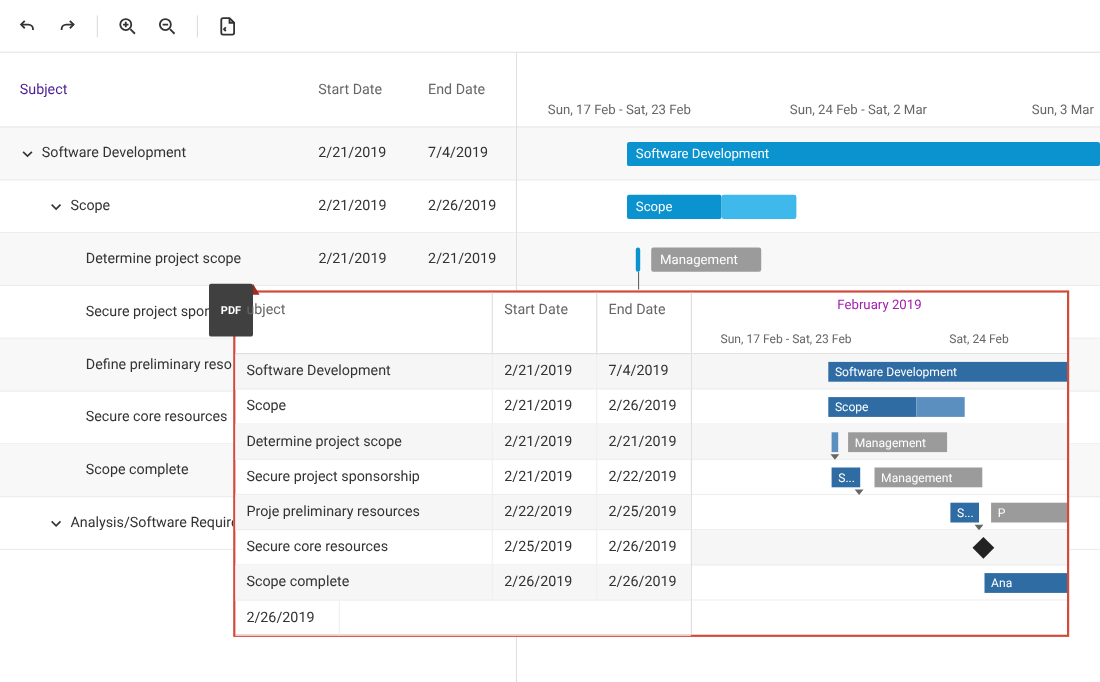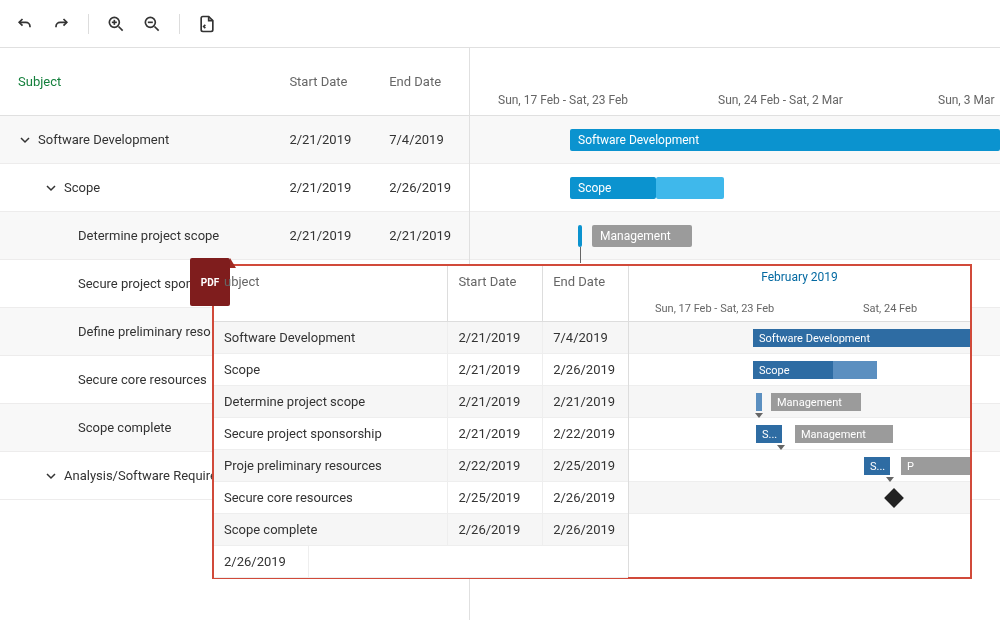--- a/index.html
+++ b/index.html
@@ -5,21 +5,21 @@
 *{box-sizing:border-box;margin:0;padding:0;font-family:-apple-system,BlinkMacSystemFont,"Segoe UI",Roboto,Arial,sans-serif;font-size:13px;color:#333}
 body{width:1000px;height:620px;background:#fff;overflow:hidden;position:relative}
 .toolbar{height:48px;display:flex;align-items:center;gap:14px;padding:0 14px;border-bottom:1px solid #e0e0e0}
 .toolbar .div{width:1px;height:20px;background:#ddd;margin:0 2px}
 .tbtn{width:22px;height:22px;display:flex;align-items:center;justify-content:center;color:#666;cursor:pointer}
 .tbtn svg{width:20px;height:20px}
 .main{display:flex;height:calc(100% - 48px)}
 .left{width:470px;border-right:1px solid #e0e0e0}
 .right{flex:1;overflow:hidden;position:relative}
 .hdrrow{height:68px;display:flex;align-items:center;border-bottom:1px solid #e0e0e0;background:#fff}
-.hdr-subject{width:290px;padding-left:18px;color:#15803d;font-size:13px}
+.hdr-subject{width:290px;padding-left:18px;color:#4c1d95;font-size:13px}
 .hdr-start{width:100px;color:#666}
 .hdr-end{width:80px;color:#666}
 .row{height:48px;display:flex;align-items:center;border-bottom:1px solid #edecec}
 .row.alt{background:#f8f8f8}
 .row .subj{width:290px;display:flex;align-items:center;gap:6px}
 .row .sd{width:100px;color:#333}
 .row .ed{width:80px;color:#333}
 .chev{display:inline-flex;width:14px;height:14px;align-items:center;justify-content:center;color:#555}
 .chev svg{width:10px;height:10px}
 .ind0{padding-left:18px}.ind1{padding-left:44px}.ind2{padding-left:78px}
@@ -27,37 +27,37 @@
 .tlhdr .seg{position:absolute;bottom:8px;font-size:12px;color:#666}
 .trow{height:48px;position:relative;border-bottom:1px solid #edecec}
 .trow.alt{background:#f8f8f8}
 .bar{position:absolute;height:22px;top:13px;border-radius:2px;color:#fff;font-size:12px;display:flex;align-items:center;padding:0 8px;white-space:nowrap;overflow:hidden}
 .bar.blue{background:#0b93cf}
 .bar.lblue{background:#3fb8eb}
 .bar.gray{background:#9b9b9b}
 .tick{position:absolute;width:4px;height:22px;top:13px;background:#0b93cf;border-radius:2px}
 
 .pdfwrap{position:absolute;left:212px;top:264px;width:760px;height:315px;border:2px solid #d14a3a;background:#fff;z-index:10}
-.pdf-badge{position:absolute;left:-24px;top:-8px;width:40px;height:48px;background:#7f1d1d;border-radius:2px 2px 2px 2px;display:flex;align-items:center;justify-content:center;color:#fff;font-weight:700;font-size:10px}
+.pdf-badge{position:absolute;left:-24px;top:-8px;width:40px;height:48px;background:#404040;border-radius:2px 2px 2px 2px;display:flex;align-items:center;justify-content:center;color:#fff;font-weight:700;font-size:10px}
 .pdf-badge:before{content:"";position:absolute;top:0;right:-6px;width:0;height:0;border-top:10px solid transparent;border-left:6px solid #a12a22}
 .pdf{display:flex;width:100%;height:100%}
 .pdf-left{width:415px;border-right:1px solid #ddd}
 .pdf-right{flex:1;overflow:hidden;position:relative}
 .pdf-h1{height:56px;display:flex;align-items:flex-end;border-bottom:1px solid #ddd;position:relative}
 .pdf-h1 .c1{width:235px;padding:8px 10px;color:#666;border-right:1px solid #ddd;height:100%}
 .pdf-h1 .c2{width:95px;padding:8px 10px;color:#666;border-right:1px solid #ddd;height:100%}
 .pdf-h1 .c3{width:85px;padding:8px 10px;color:#666;height:100%}
 .pdf-row{height:32px;display:flex;align-items:center;border-bottom:1px solid #eee}
 .pdf-row.alt{background:#f6f6f6}
 .pdf-row .c1{width:235px;padding-left:10px;border-right:1px solid #eee;height:100%;display:flex;align-items:center}
 .pdf-row .c2{width:95px;padding-left:10px;border-right:1px solid #eee;height:100%;display:flex;align-items:center}
 .pdf-row .c3{width:85px;padding-left:10px;height:100%;display:flex;align-items:center}
 .pi0{padding-left:10px}.pi1{padding-left:24px}.pi2{padding-left:38px}
 .pdf-th{height:56px;border-bottom:1px solid #ddd;position:relative}
-.pdf-th .month{position:absolute;top:4px;left:0;right:0;text-align:center;color:#0369a1;font-size:12px}
+.pdf-th .month{position:absolute;top:4px;left:0;right:0;text-align:center;color:#a21caf;font-size:12px}
 .pdf-th .wk{position:absolute;bottom:6px;font-size:11px;color:#666}
 .pdf-trow{height:32px;position:relative;border-bottom:1px solid #eee}
 .pdf-trow.alt{background:#f6f6f6}
 .pbar{position:absolute;height:18px;top:7px;color:#fff;font-size:11px;display:flex;align-items:center;padding:0 6px;white-space:nowrap;overflow:hidden}
 .pbar.db{background:#2e6ca3}
 .pbar.mb{background:#5b8fc0}
 .pbar.gr{background:#9b9b9b}
 .diamond{position:absolute;width:14px;height:14px;top:9px;background:#222;transform:rotate(45deg)}
 .conn{position:absolute;border-left:1px solid #666;border-bottom:1px solid #666}
 .arrow{position:absolute;width:0;height:0;border-left:4px solid transparent;border-right:4px solid transparent;border-top:5px solid #666}
@@ -282,15 +282,18 @@
         <div class="arrow" style="left:148px;top:27px"></div>
       </div>
       <div class="pdf-trow">
         <div class="pbar db" style="left:235px;width:26px">S...</div>
         <div class="pbar gr" style="left:272px;width:73px">P</div>
         <div class="arrow" style="left:257px;top:27px"></div>
       </div>
       <div class="pdf-trow alt">
           <div class="diamond" style="left:258px"></div>
         </div>
+      <div class="pdf-trow">
+          <div class="pbar db" style="left:266px;width:79px">Ana</div>
+        </div>
     </div>
   </div>
 </div>
 
 </body></html>

